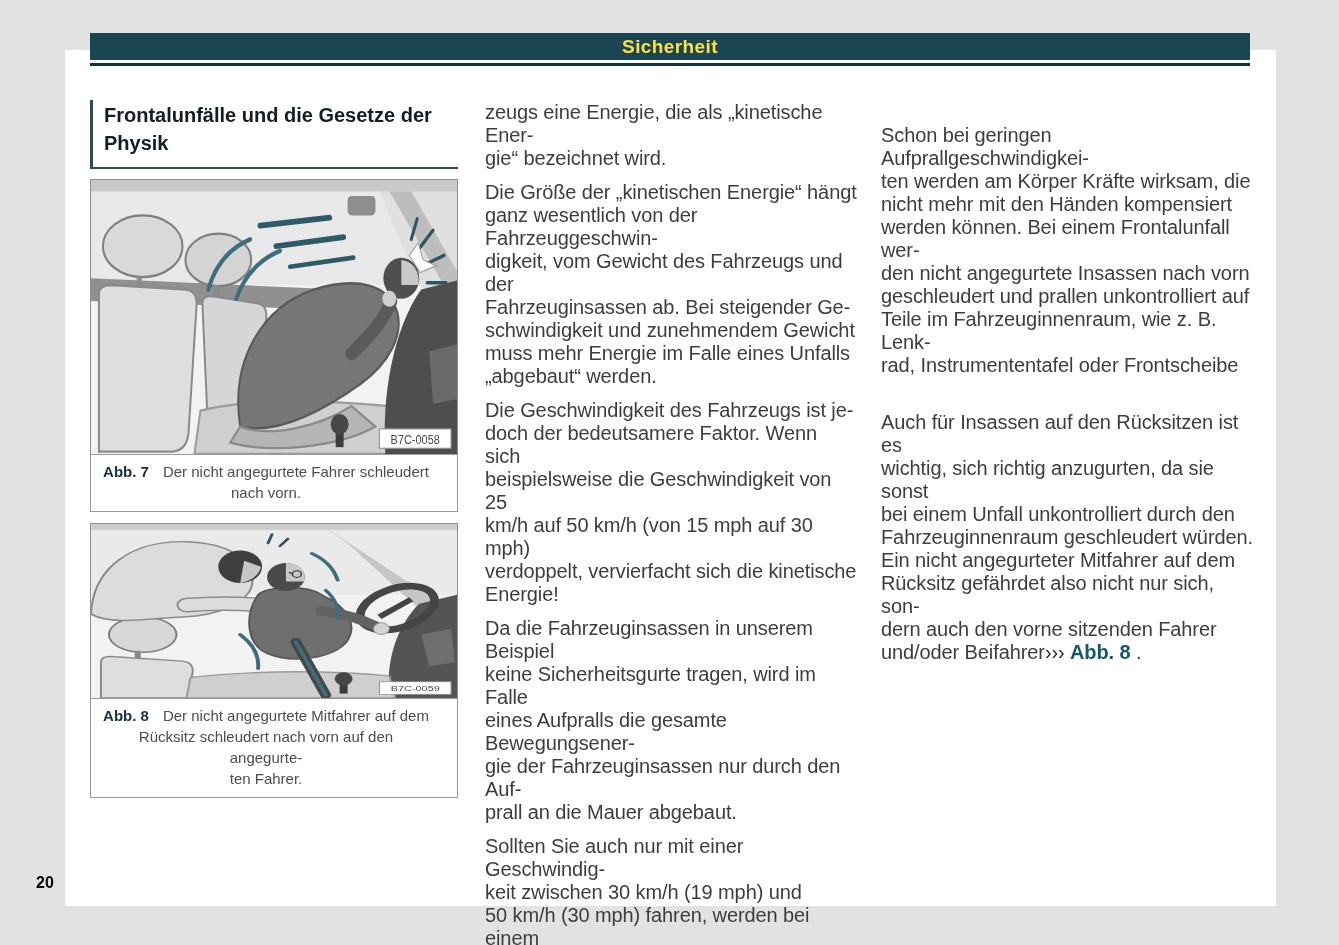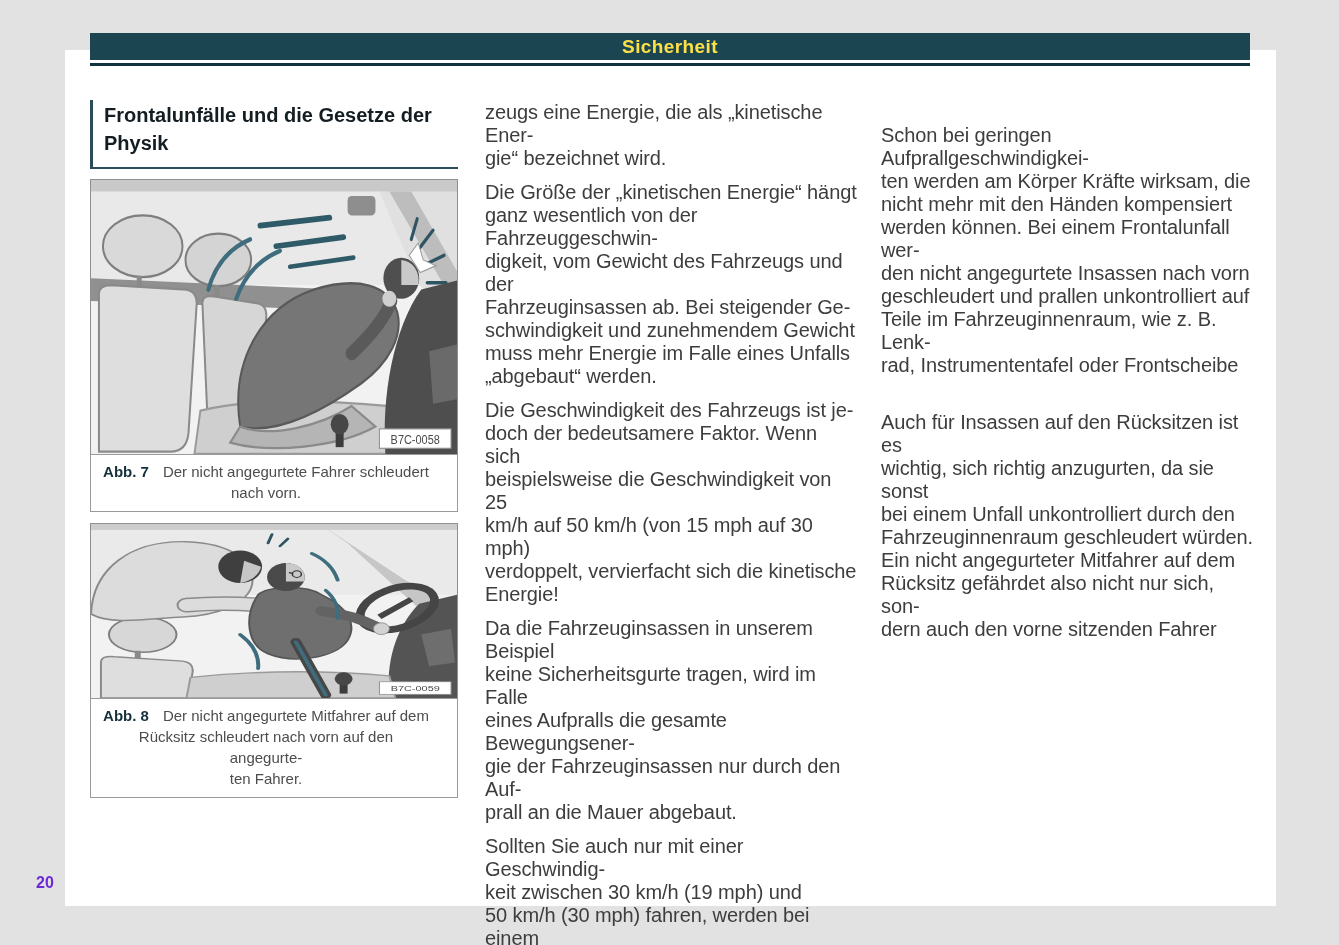--- a/index.html
+++ b/index.html
@@ -60,21 +60,21 @@
     font-size:20px;line-height:23px;color:var(--body-text);
     letter-spacing:-0.1px;
     white-space:pre-line;
   }
   .col-left .para{margin-top:20px;}
   .ref-line{display:block;}
   .chev{color:#262626;}
   .abb-ref{color:var(--accent);font-weight:bold;text-decoration:none;cursor:pointer;}
   .page-number{
     position:absolute;left:36px;top:874px;
-    font-size:16px;font-weight:bold;color:#6d28d9;
+    font-size:16px;font-weight:bold;color:#000000;
   }
 </style>
 </head>
 <body>
 
 <div class="page"></div>
 
 <div class="header-bar">
   <span>Sicherheit</span>
 </div>
@@ -254,16 +254,17 @@
   </p>
 
   <p class="para">
     <span>Auch für Insassen auf den Rücksitzen ist es
 wichtig, sich richtig anzugurten, da sie sonst
 bei einem Unfall unkontrolliert durch den
 Fahrzeuginnenraum geschleudert würden.
 Ein nicht angegurteter Mitfahrer auf dem
 Rücksitz gefährdet also nicht nur sich, son-
 dern auch den vorne sitzenden Fahrer</span>
+    <span class="ref-line"><span>und/oder Beifahrer</span><span class="chev">››› </span><a class="abb-ref">Abb. 8</a><span> .</span></span>
   </p>
 </div>
 
 <div class="page-number">20</div>
 
 </body></html>

